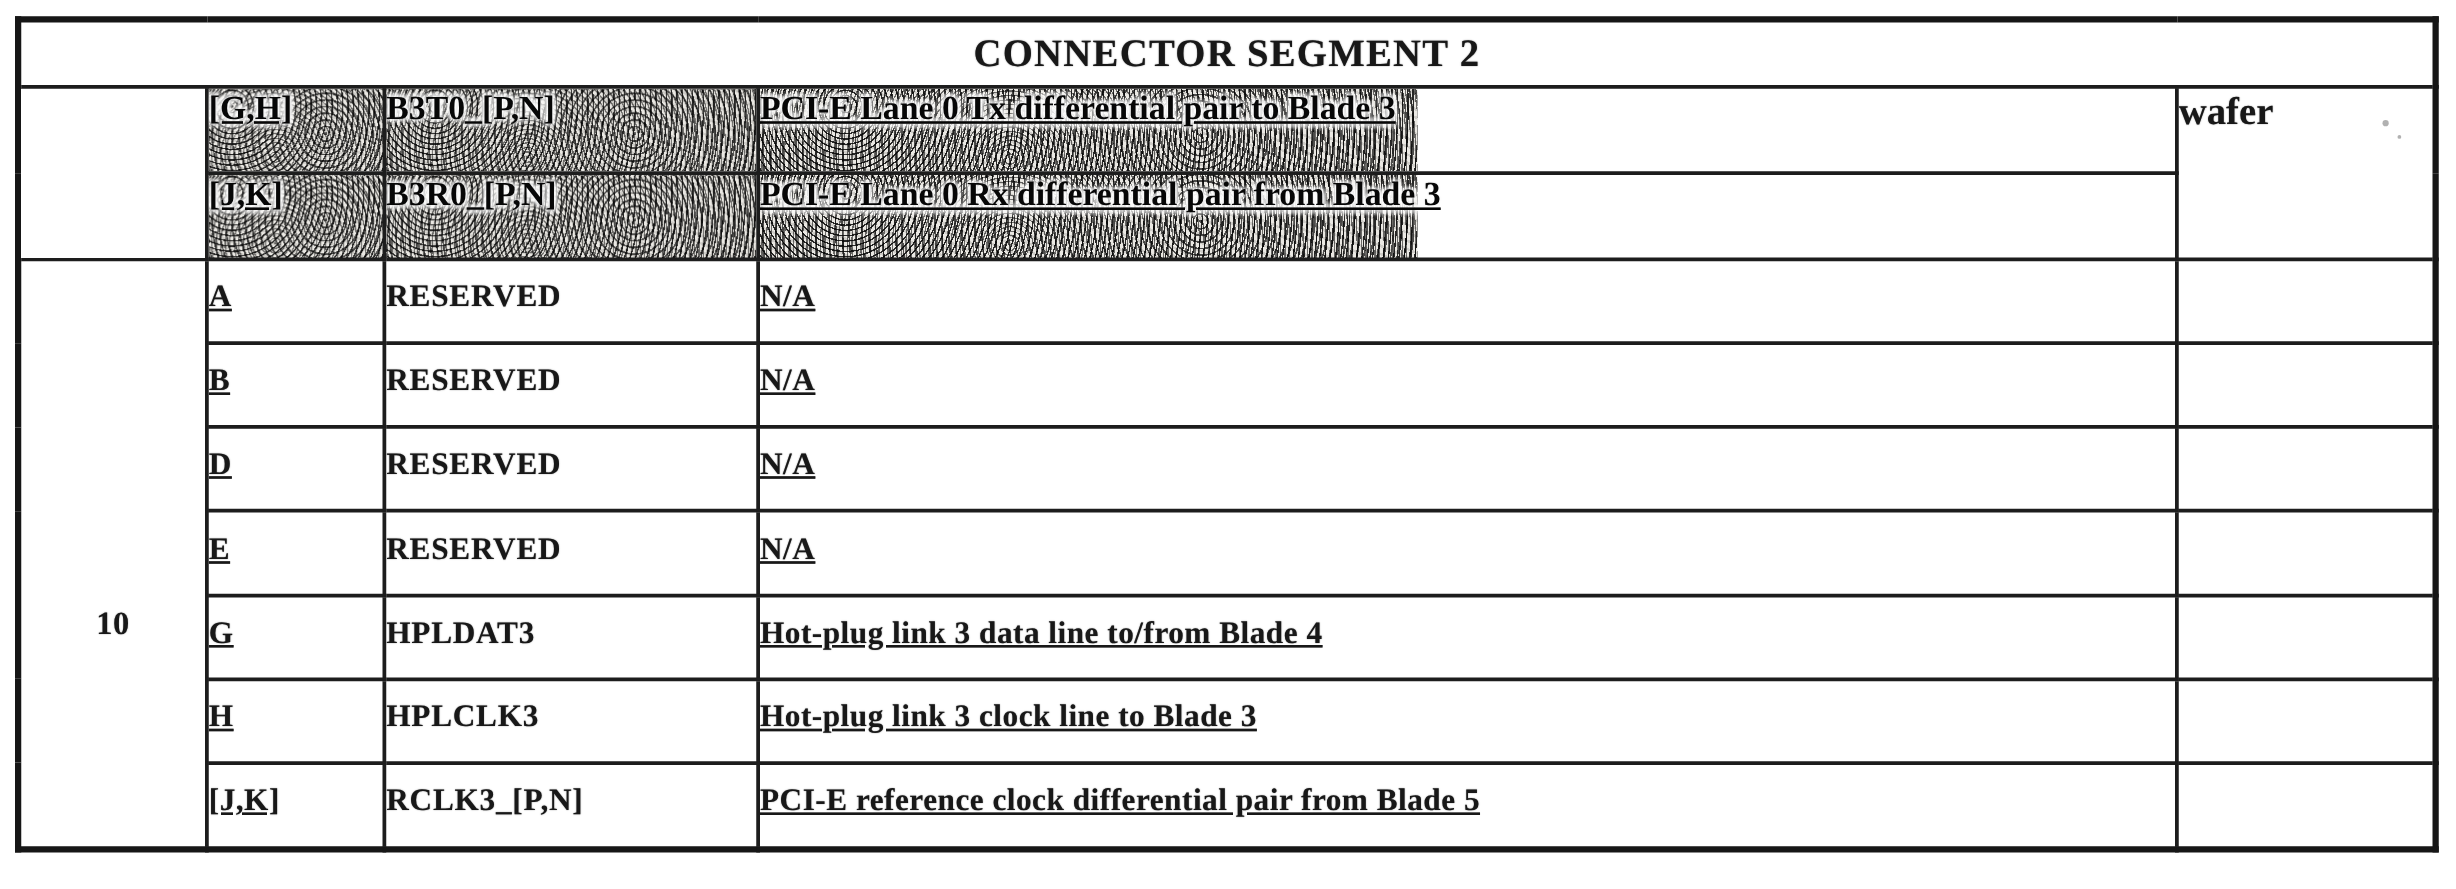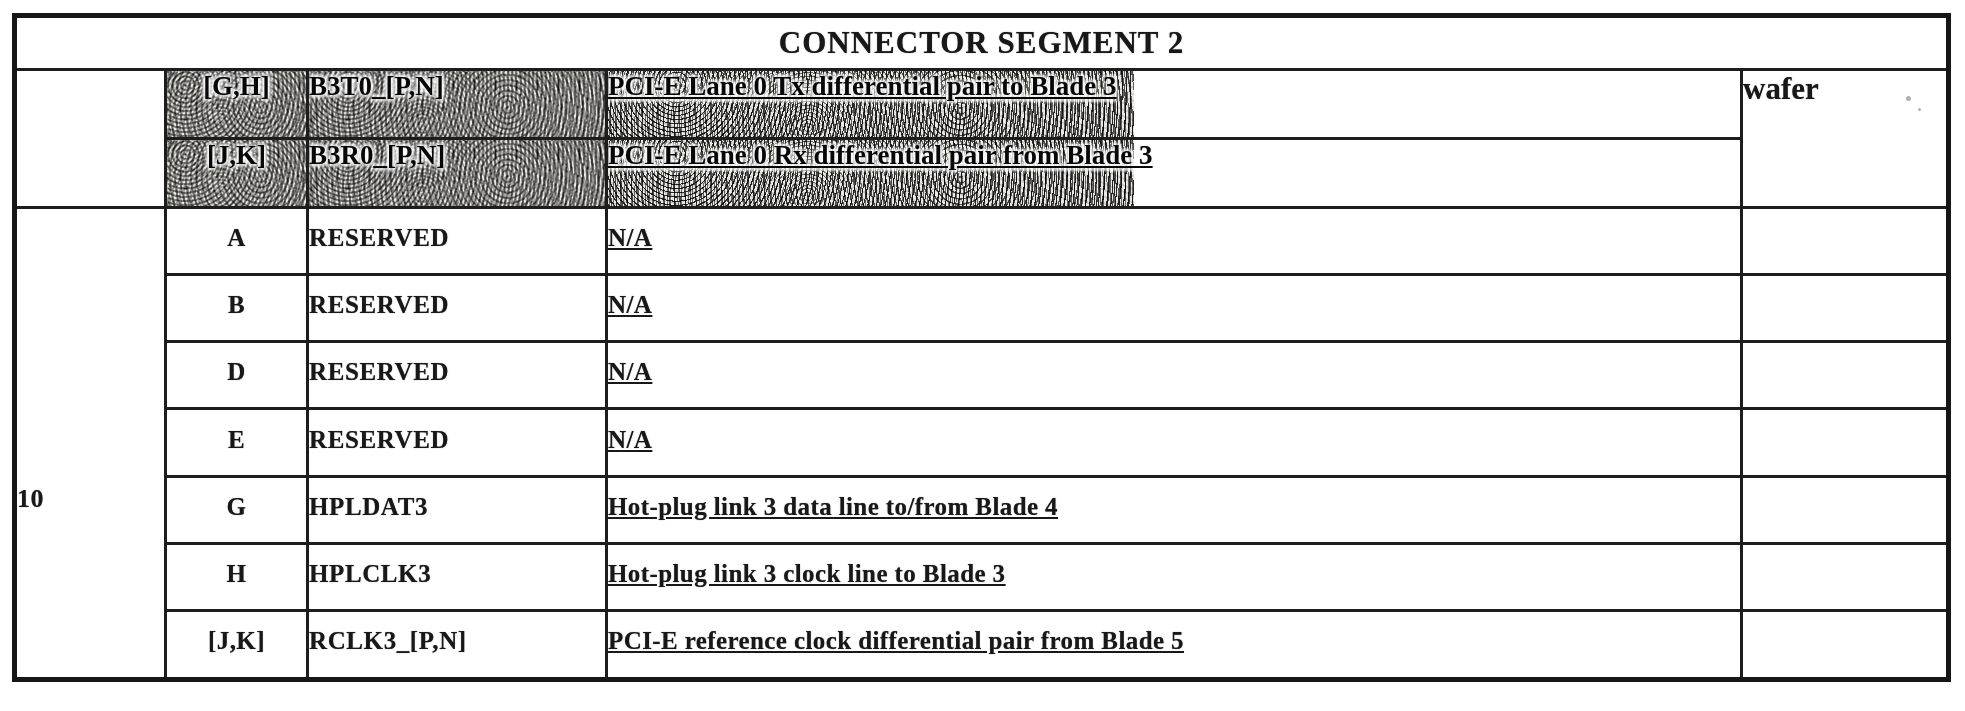--- a/index.html
+++ b/index.html
@@ -65,21 +65,21 @@
       repeating-radial-gradient(circle at 38% 82%, rgba(0,0,0,.55) 0 1px, rgba(0,0,0,0) 1px 3.6px),
       repeating-linear-gradient(23deg, rgba(0,0,0,.12) 0 2px, rgba(0,0,0,0) 2px 6px),
       linear-gradient(#eae8e3,#eae8e3);
   }
   .hl-part{
     background-repeat:no-repeat;
     background-size:46.5% 104%;
     background-color:#ffffff;
   }
   
-  .pin-cell{text-align:center;}
+  .pin-cell{text-align:left;text-decoration:underline;}
   .sig-cell{padding-left:10px;font-family:Liberation Serif, serif;}
   .desc-cell{padding-left:12px;text-decoration:underline;}
 
   
   .r-body td{
     font-size:25px;
     font-weight:600;
     letter-spacing:.4px;
     text-shadow:0 0 1px rgba(30,30,30,.65);
     padding-bottom:6px;
@@ -90,21 +90,21 @@
   .corner-cell{background:#ffffff;position:relative;}
   .wafer-cell{
     vertical-align:top;
     padding:9px 0 0 8px;
     font-size:31px;
     font-weight:600;
     text-shadow:0 0 1px rgba(30,30,30,.6);
   }
   .group-cell{
     vertical-align:top;
-    text-align:left;
+    text-align:center;
   }
   .group-num{
     display:inline-block;
     margin-top:118px;
     font-size:26px;
     font-weight:600;
     text-shadow:0 0 1px rgba(30,30,30,.6);
   }
   .empty-cell{background:#ffffff;}
 

